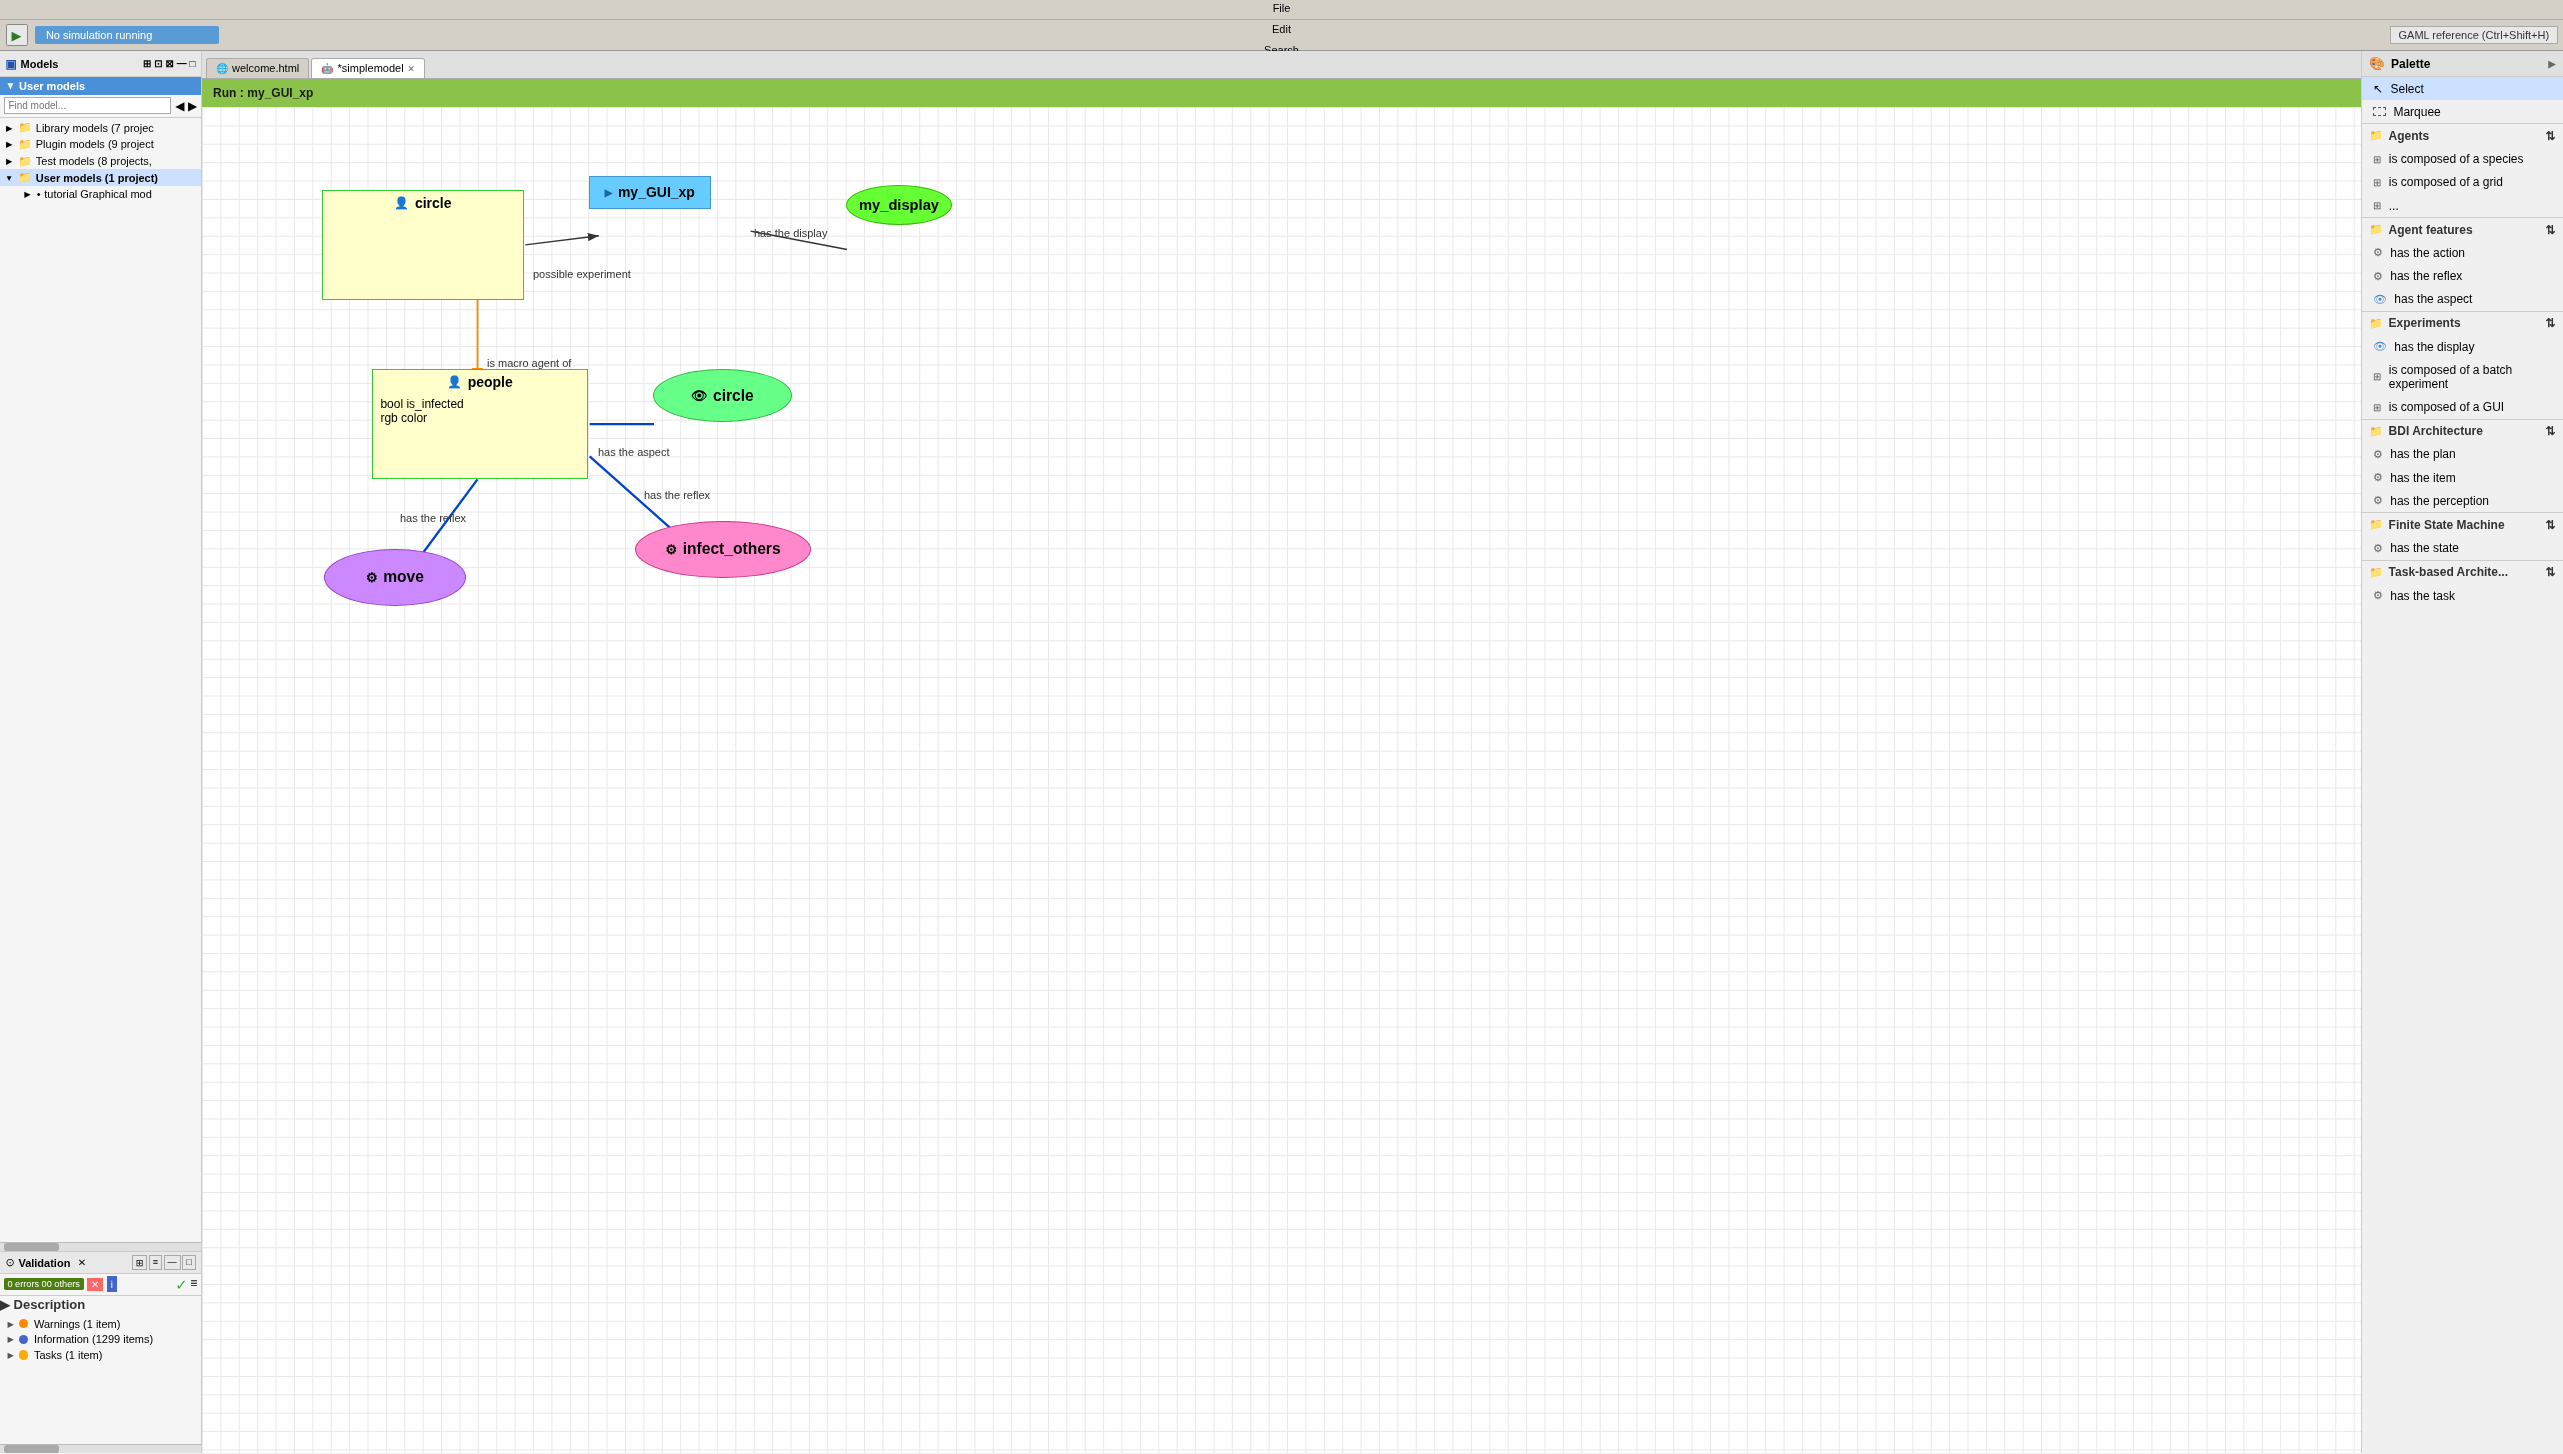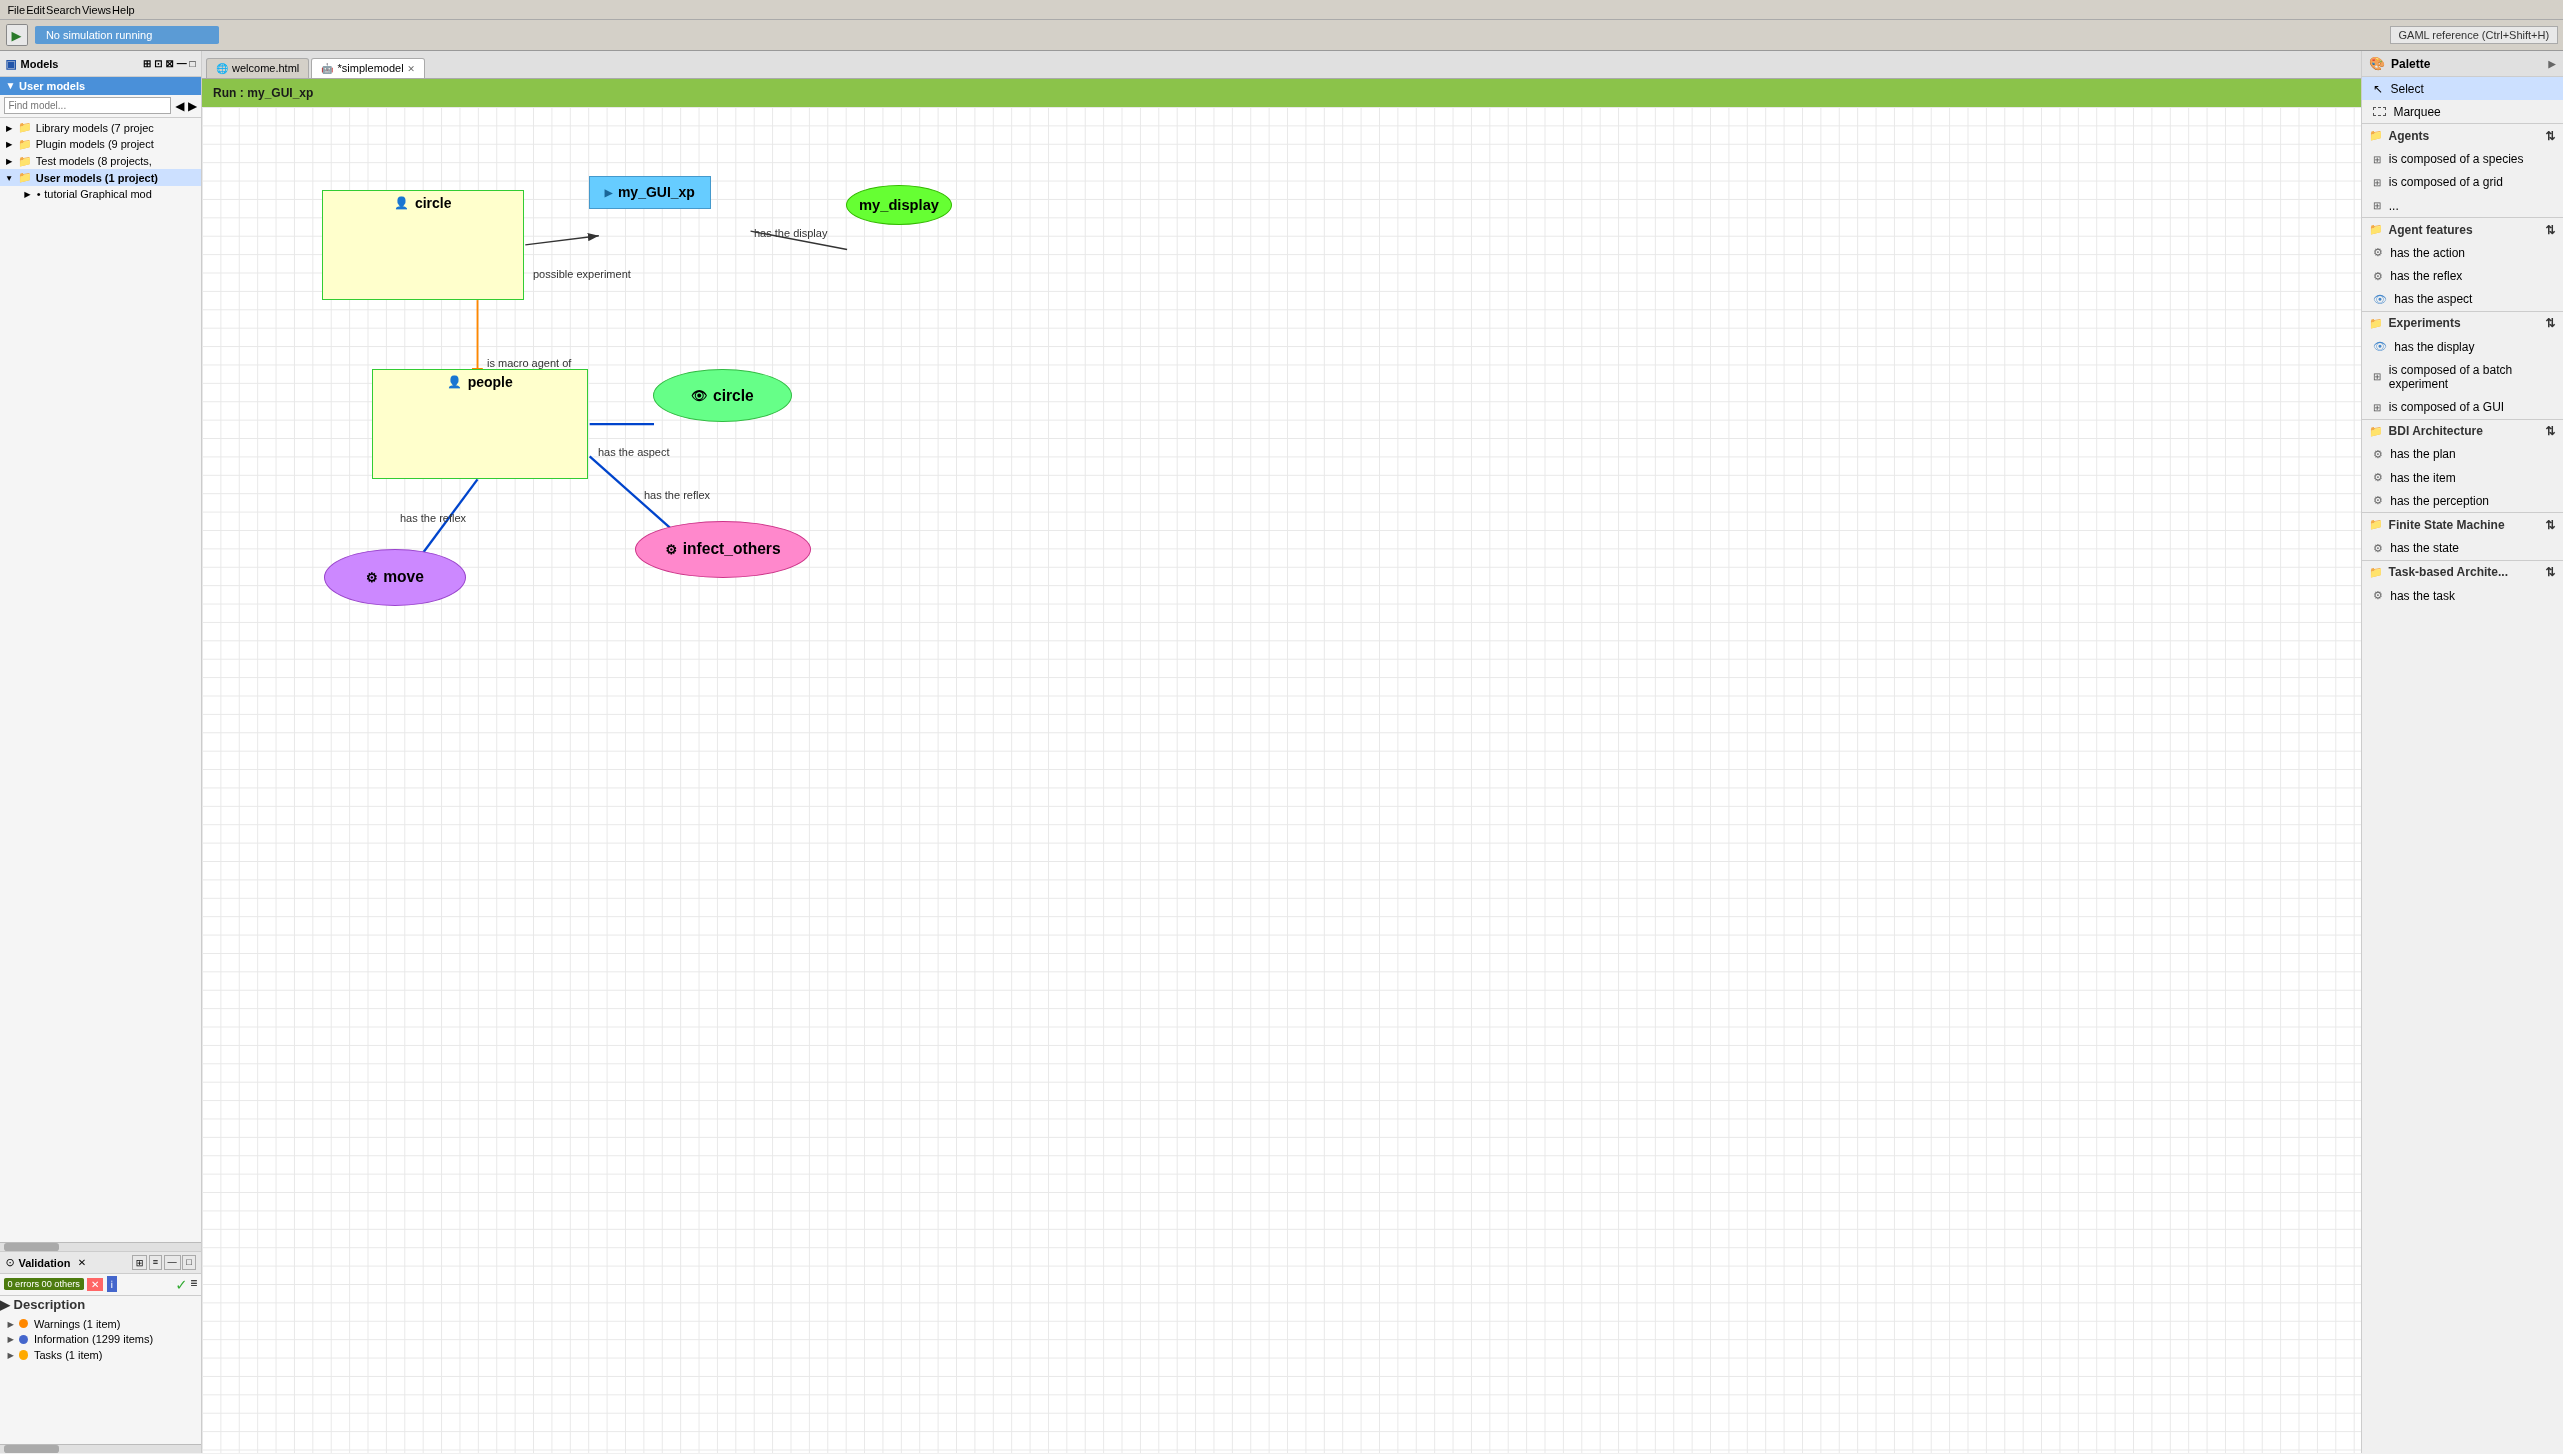--- a/index.html
+++ b/index.html
@@ -4,23 +4,24 @@
   <style>
     * { box-sizing: border-box; margin: 0; padding: 0; }
     body { font-family: 'Segoe UI', Arial, sans-serif; font-size: 11px; background: #f0f0f0; overflow: hidden; }
 
     
     #menu-bar {
       background: #d4d0c8;
       padding: 1.8px 7.4px;
       display: flex;
       align-items: center;
-      gap: 1px;
+      gap: 9px;
       border-bottom: 0.9px solid #aaa;
       height: 20px;
+      flex-direction: column;
     }
     #menu-bar span { font-size: 11px; cursor: pointer; }
 
     
     #toolbar {
       background: #d4d0c8;
       padding: 2.8px 5.5px;
       display: flex;
       align-items: center;
       gap: 7.4px;
@@ -664,20 +665,24 @@
           <span>my_display</span>
         </div>
       </div>
 
       <div class="node" id="node-people">
         <div class="people-box">
           <div class="node-header">
             <span class="node-header-icon">👤</span>
             <span>people</span>
           </div>
+          <div class="node-body">
+            <div>bool is_infected</div>
+            <div>rgb color</div>
+          </div>
         </div>
       </div>
 
       <div class="node" id="node-circle">
         <div class="circle-ellipse">
           <span style="font-size:13px;">👁</span>
           <span>circle</span>
         </div>
       </div>
 

